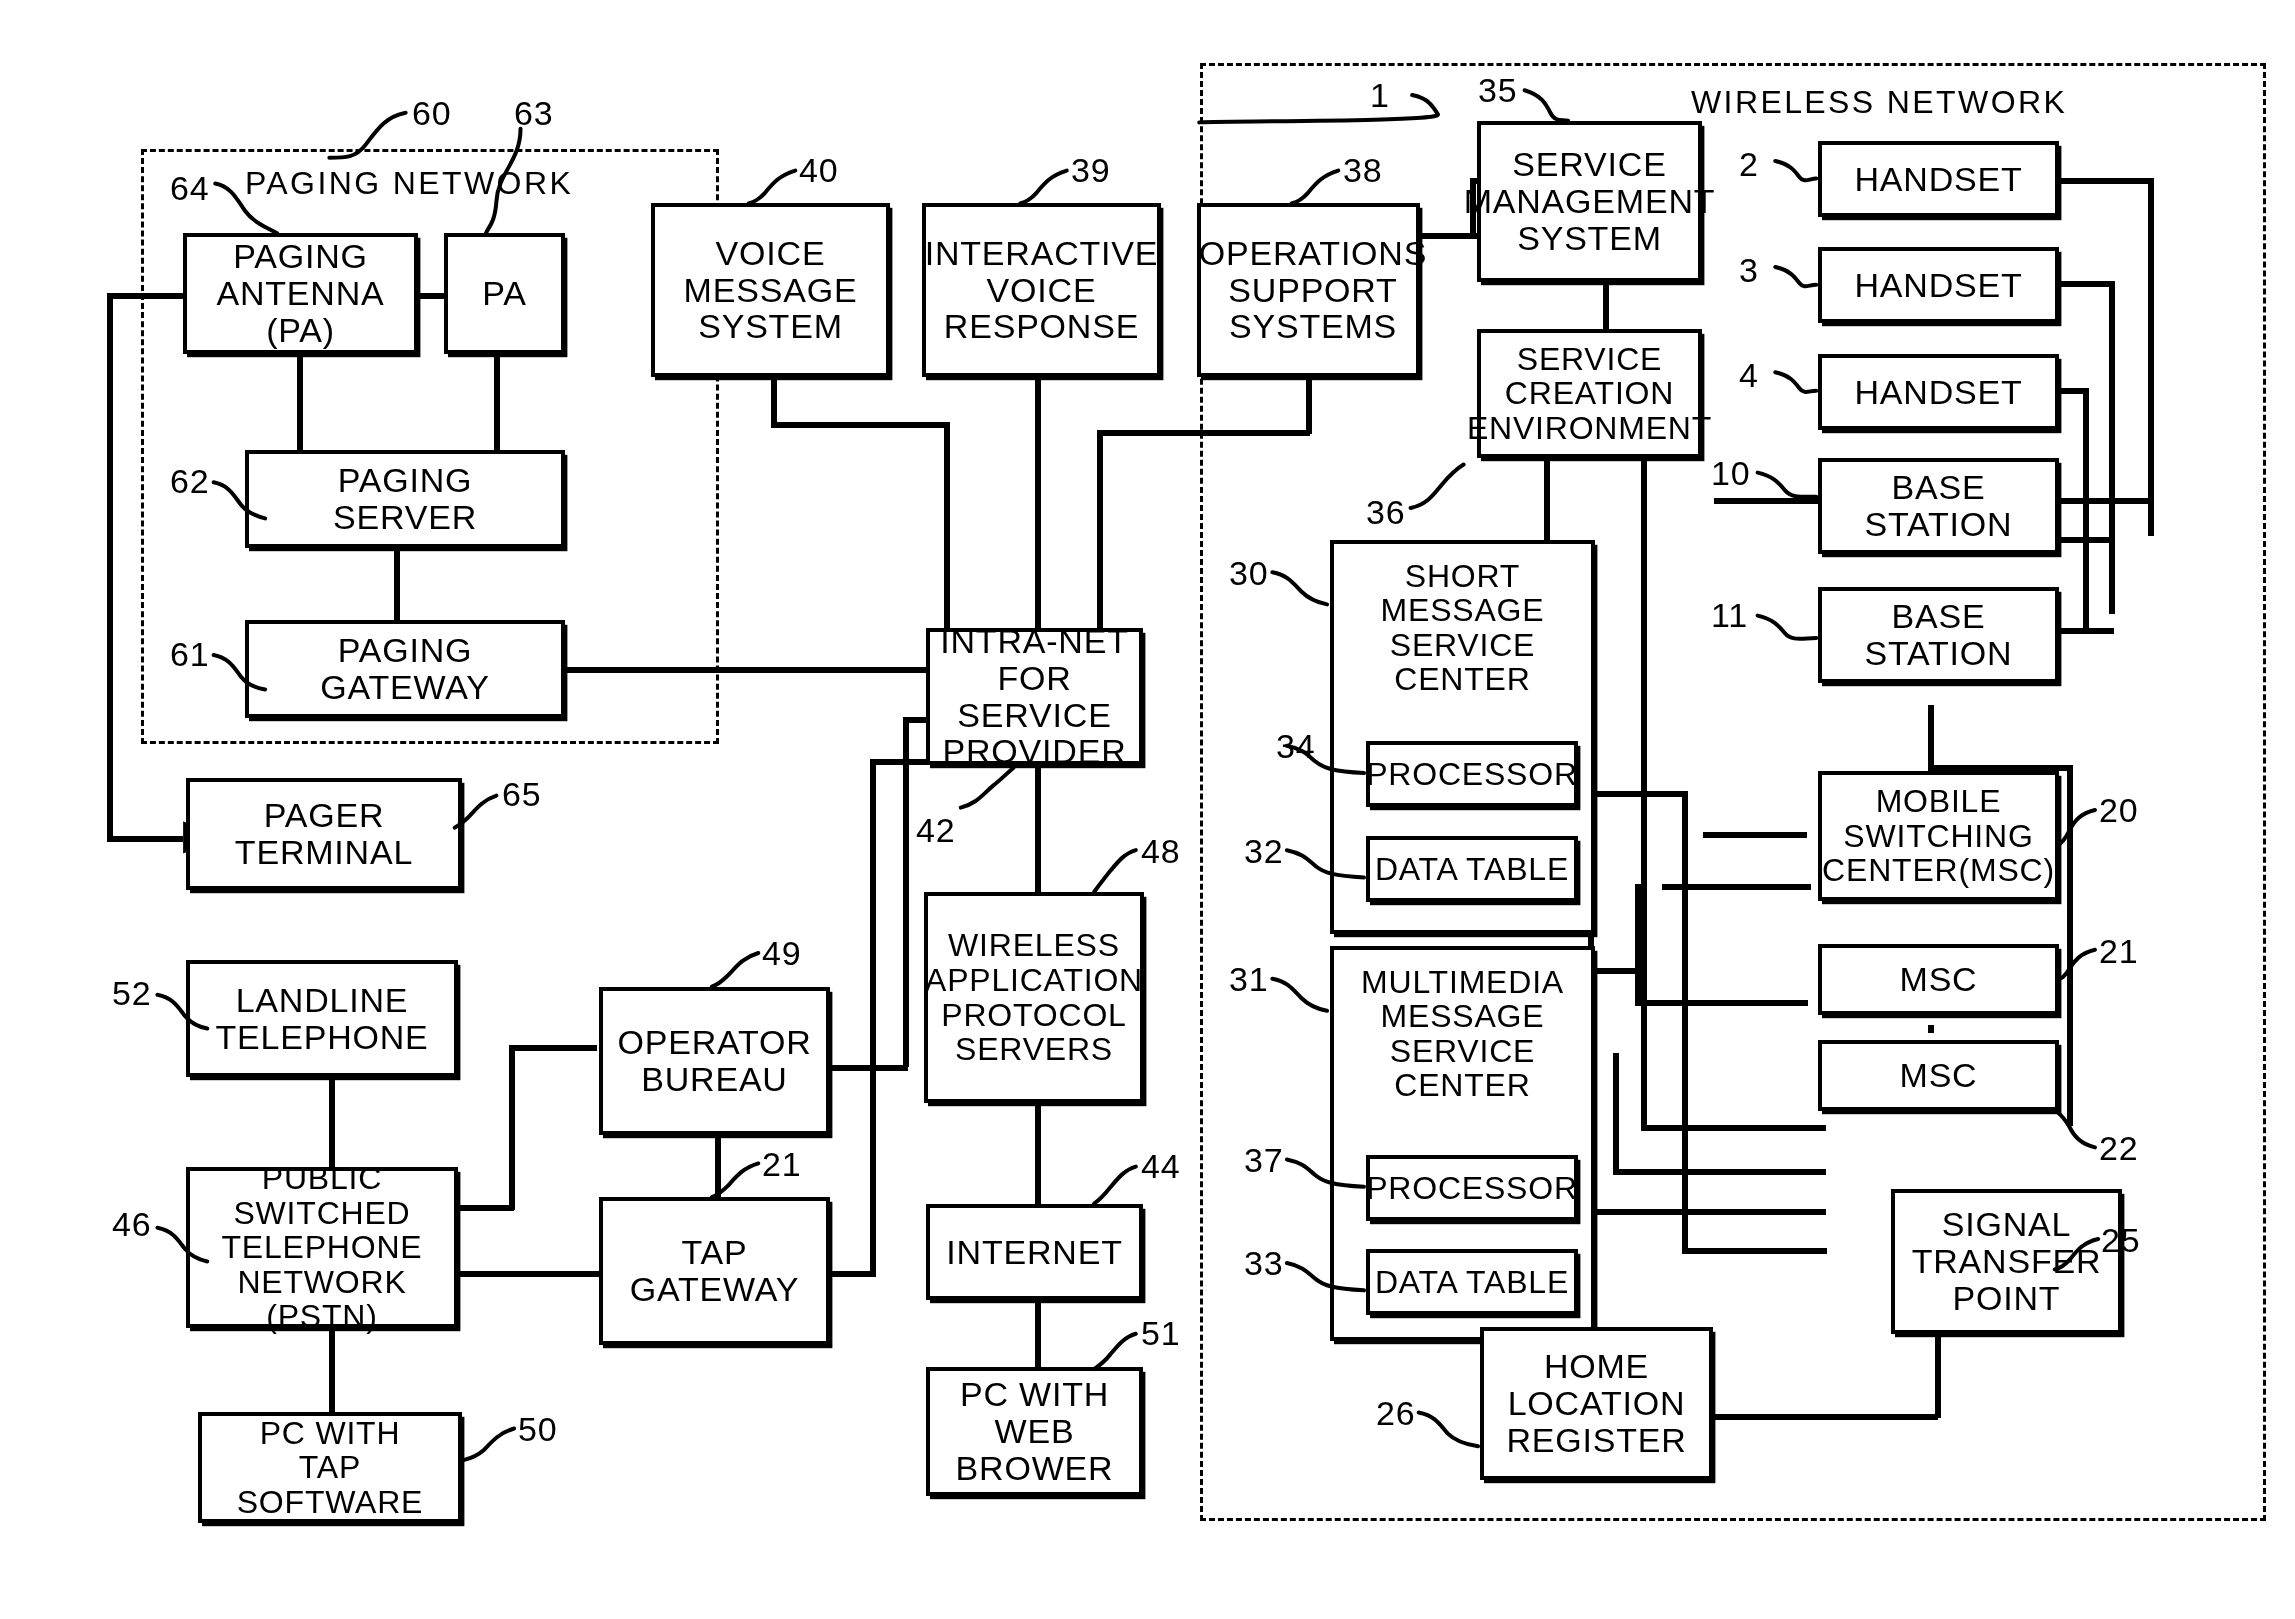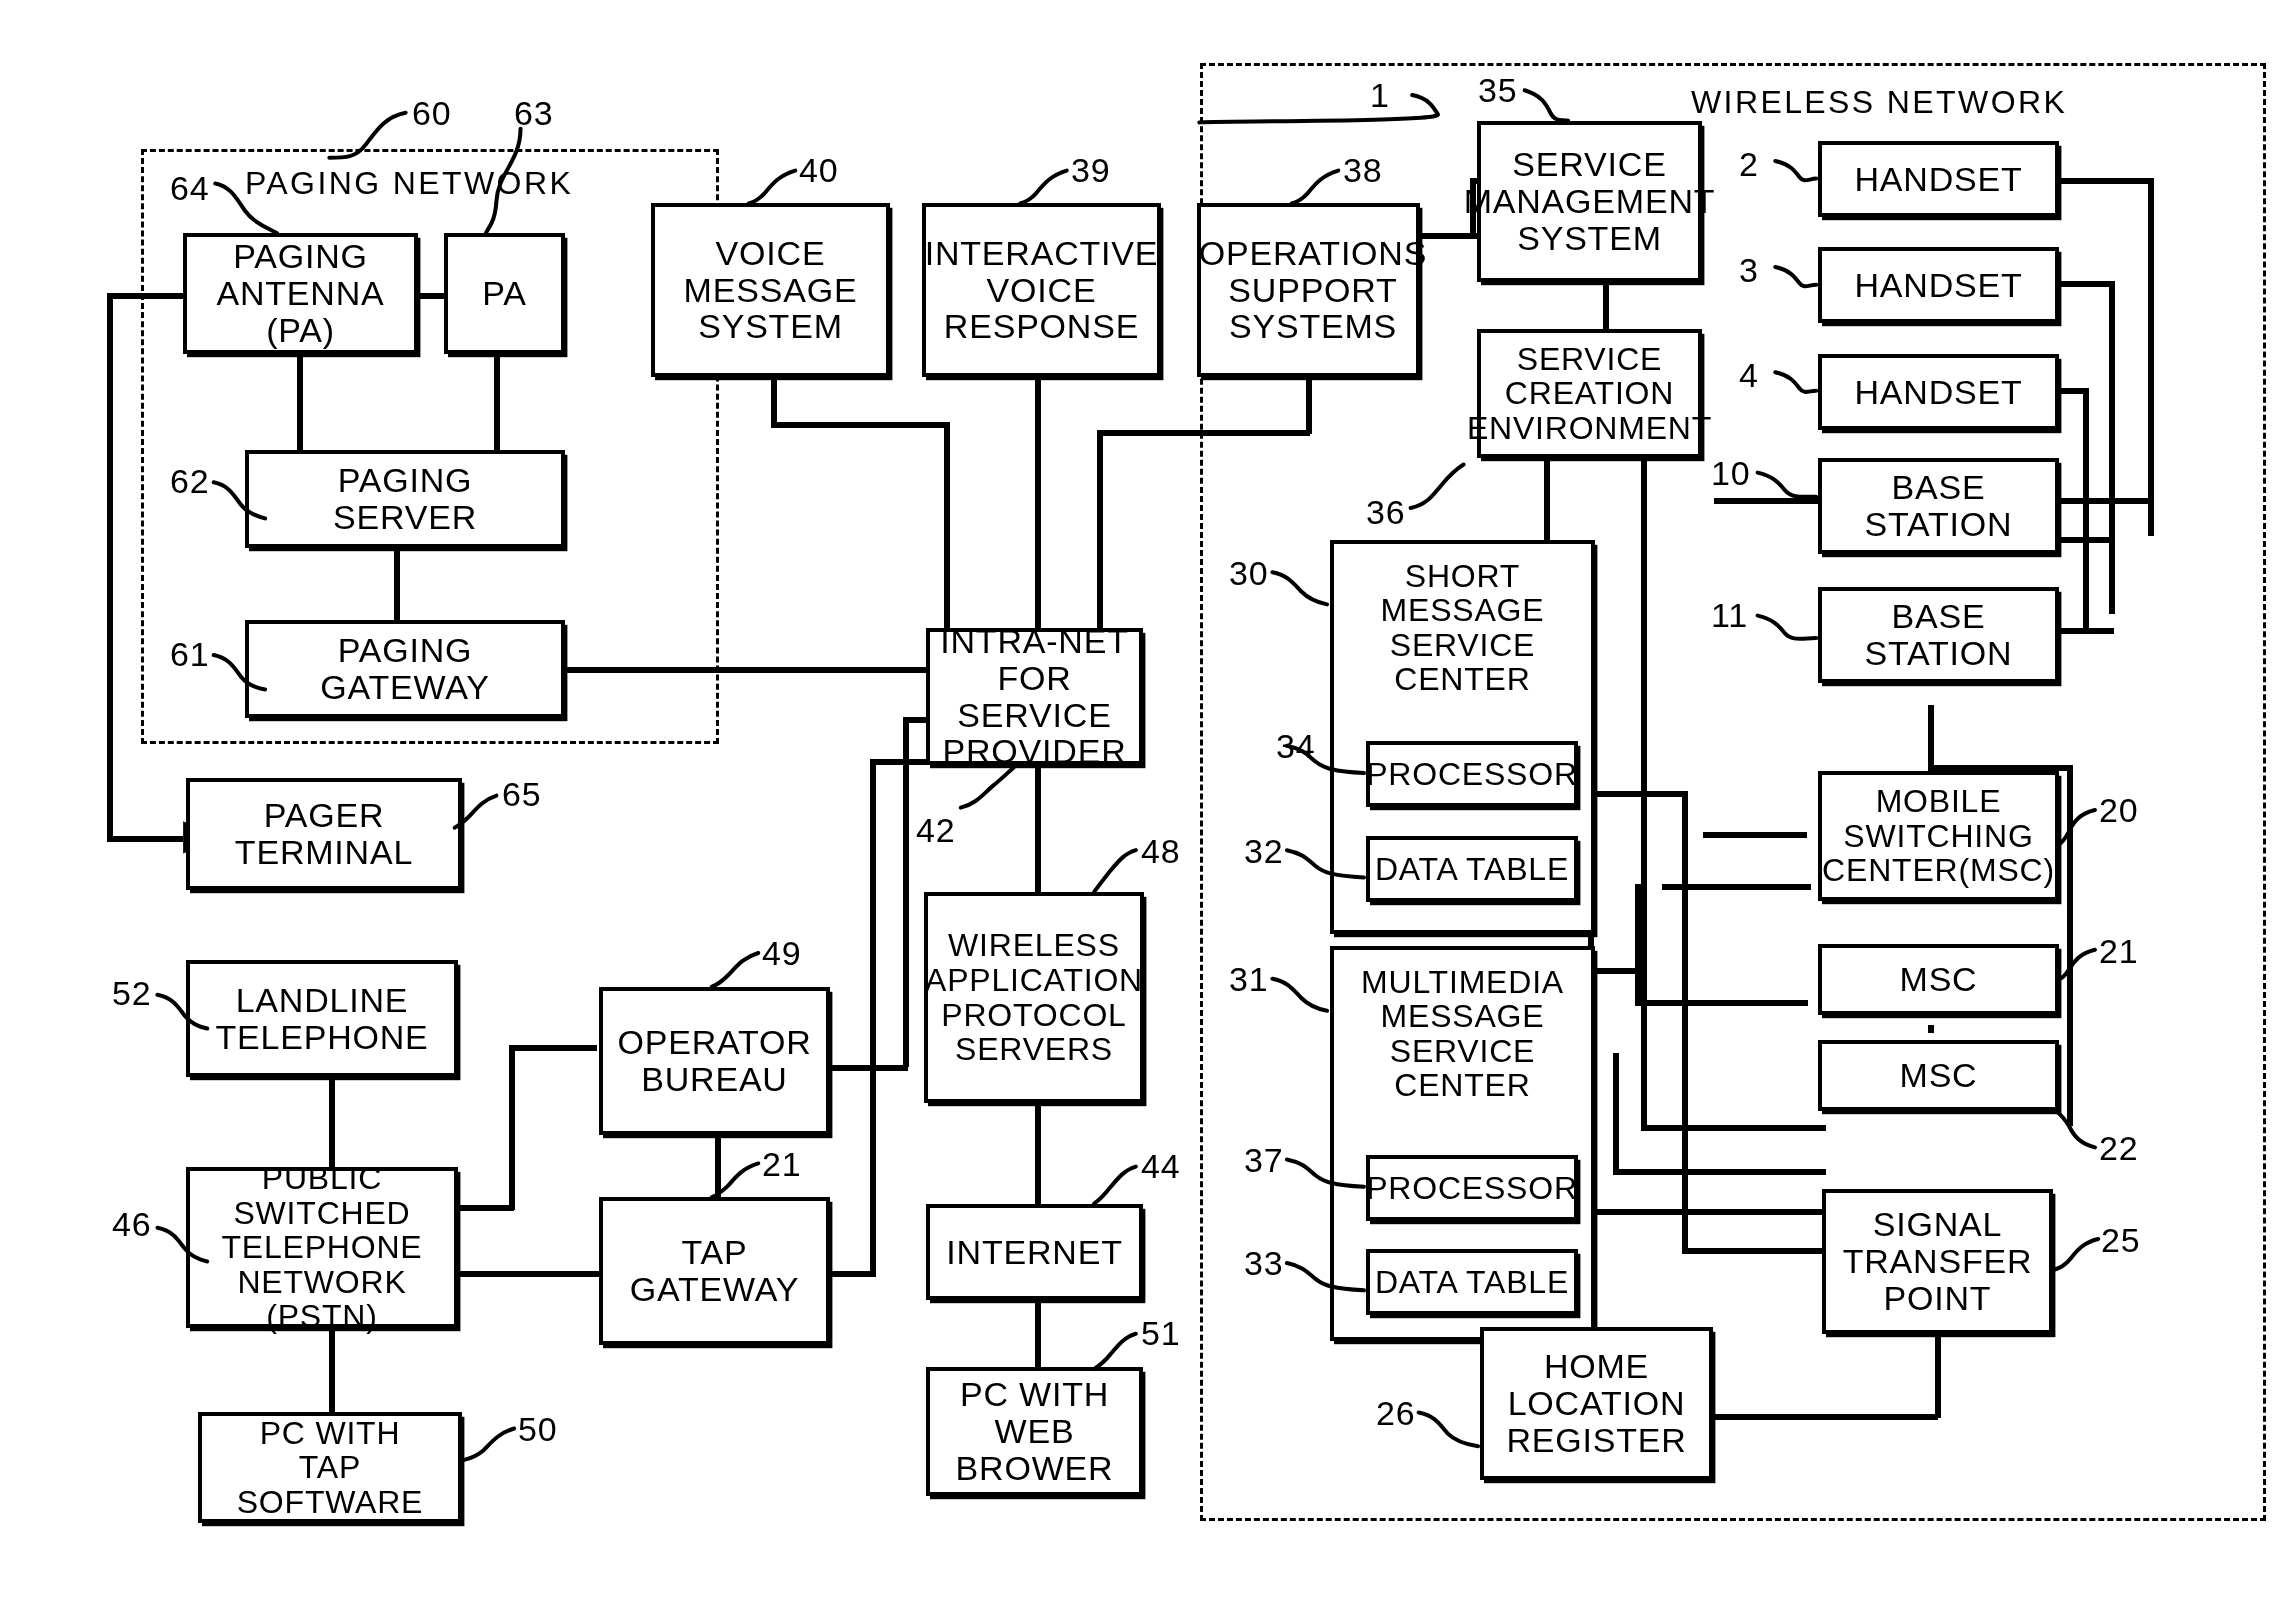--- a/index.html
+++ b/index.html
@@ -354,21 +354,21 @@
     <span style="white-space:pre-line;">MOBILE
 SWITCHING
 CENTER(MSC)</span>
   </div>
   <div class="box fs42" style="left:1818px;top:944px;width:241px;height:71px;">
     <span>MSC</span>
   </div>
   <div class="box fs42" style="left:1818px;top:1040px;width:241px;height:71px;">
     <span>MSC</span>
   </div>
-  <div class="box fs42" style="left:1822px;top:1189px;width:231px;height:145px;">
+  <div class="box fs42" style="left:1891px;top:1189px;width:231px;height:145px;">
     <span style="white-space:pre-line;">SIGNAL
 TRANSFER
 POINT</span>
   </div>
   <div class="box fs42" style="left:1480px;top:1327px;width:233px;height:153px;">
     <span style="white-space:pre-line;">HOME
 LOCATION
 REGISTER</span>
   </div>
 

